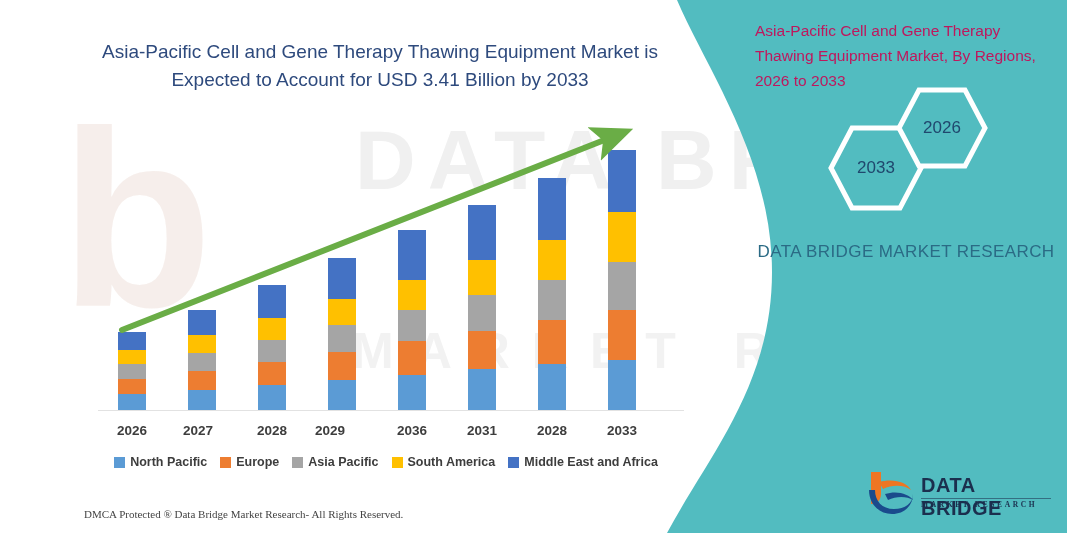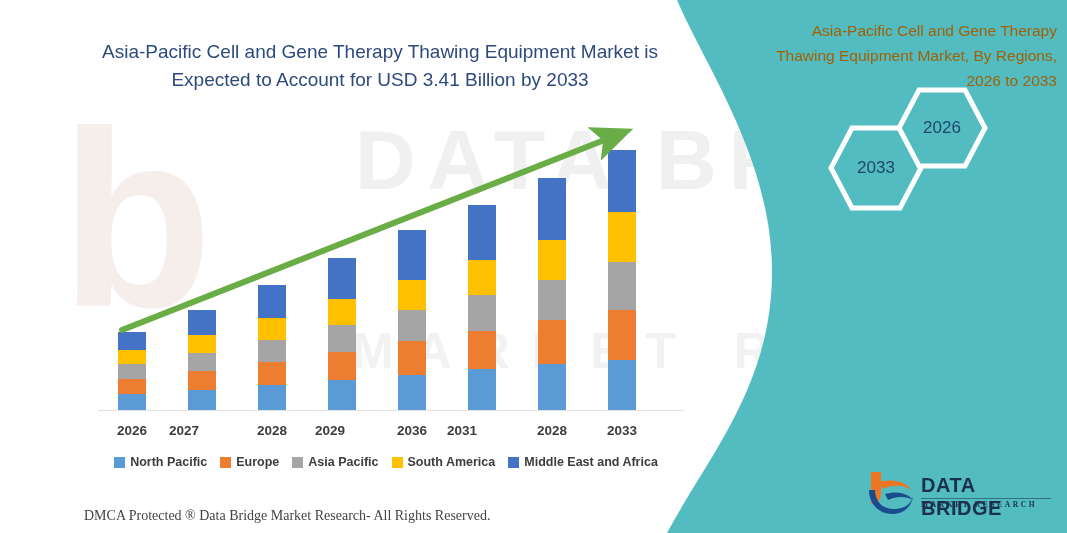--- a/index.html
+++ b/index.html
@@ -66,36 +66,36 @@
     display:flex; align-items:center; justify-content:center;
     gap:13px; flex-wrap:nowrap;
   }
   .legend-item { display:flex; align-items:center; gap:5px; white-space:nowrap; }
   .legend-swatch { width:11px; height:11px; display:inline-block; }
   .legend-label { font-size:12.5px; font-weight:700; color:#3d3d3d; }
 
   
   .footer-left {
     position:absolute; left:84px; top:508px;
-    font-size:14px; color:#444;
+    font-size:11px; color:#444;
     font-family:"Liberation Serif", serif;
   }
   .footer-right {
     position:absolute; left:400px; top:508px;
     font-size:8.5px; color:#444;
     font-family:"Liberation Serif", serif;
   }
 
   
   .panel-svg { position:absolute; right:0; top:0; width:400px; height:533px; }
   .panel-content { position:absolute; left:745px; top:0; width:322px; height:533px; }
 
   .panel-title {
     position:absolute; left:10px; top:18px; width:302px;
-    text-align:right; color:#a16207; font-size:15.5px; line-height:25px;
+    text-align:left; color:#be185d; font-size:15.5px; line-height:25px;
   }
 
   .hex-wrap { position:absolute; left:0; top:95px; width:322px; height:105px; }
   .hex { position:absolute; }
   .hex-label {
     position:absolute; color:#20486e; font-size:17px;
     text-align:center; width:100%; top:50%; transform:translateY(-50%);
   }
 
   .brand-text {
@@ -189,25 +189,25 @@
         <div class="bar" style="left: 608px; height: 260px;">
           <div class="seg" style="height: 50px; background: rgb(91, 155, 213);"></div>
           <div class="seg" style="height: 50px; background: rgb(237, 125, 49);"></div>
           <div class="seg" style="height: 48px; background: rgb(165, 165, 165);"></div>
           <div class="seg" style="height: 50px; background: rgb(255, 192, 0);"></div>
           <div class="seg" style="height: 62px; background: rgb(68, 114, 196);"></div>
         </div>
       </div>
     <div id="xlabels">
         <div class="xlabel" style="left: 102px;">2026</div>
-        <div class="xlabel" style="left: 154px;">2027</div>
+        <div class="xlabel" style="left: 168px;">2027</div>
         <div class="xlabel" style="left: 242px;">2028</div>
         <div class="xlabel" style="left: 300px;">2029</div>
         <div class="xlabel" style="left: 382px;">2036</div>
-        <div class="xlabel" style="left: 432px;">2031</div>
+        <div class="xlabel" style="left: 452px;">2031</div>
         <div class="xlabel" style="left: 522px;">2028</div>
         <div class="xlabel" style="left: 592px;">2033</div>
       </div>
 
     <svg class="arrow-svg" viewBox="0 0 700 460">
       <defs>
         <marker id="ah" markerWidth="7" markerHeight="7" refX="3.2" refY="3" orient="auto">
           <path d="M0,0 L7,3 L0,6 L1.6,3 Z" fill="#6aad46"></path>
         </marker>
       </defs>
@@ -256,20 +256,21 @@
         <div class="hex-label">2033</div>
       </div>
       <div class="hex" style="left:151px; top:-8px; width:92px; height:82px;">
         <svg viewBox="0 0 92 82" style="width:92px;height:82px;">
           <polygon points="23,3 69,3 89,41 69,79 23,79 3,41" fill="#52bcc0" stroke="#ffffff" stroke-width="5"></polygon>
         </svg>
         <div class="hex-label">2026</div>
       </div>
     </div>
 
+    <div class="brand-text">DATA BRIDGE MARKET RESEARCH</div>
 
     <div class="logo">
       <svg class="logo-mark" viewBox="0 0 52 46">
         <path d="M8,2 L18,2 L18,24 C18,30 14,34 8,34 Z" fill="#ee7623"></path>
         <path d="M16,12 C30,8 44,12 48,20 C42,15 30,14 20,19 Z" fill="#ee7623"></path>
         <path d="M6,20 C6,34 16,44 29,44 C42,44 50,35 50,24 C50,33 42,39 31,39 C19,39 12,31 12,20 Z" fill="#1a4b8c"></path>
         <path d="M22,24 C34,20 46,24 50,30 C44,26 33,26 25,30 Z" fill="#1a4b8c"></path>
       </svg>
       <div class="logo-name">DATA BRIDGE</div>
       <div class="logo-rule"></div>

